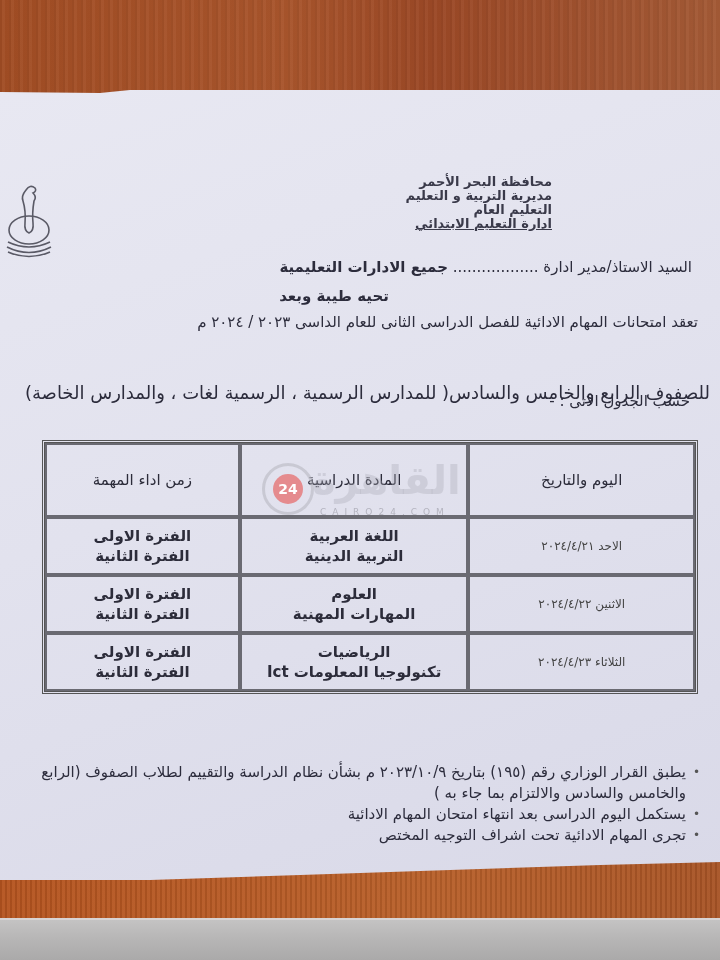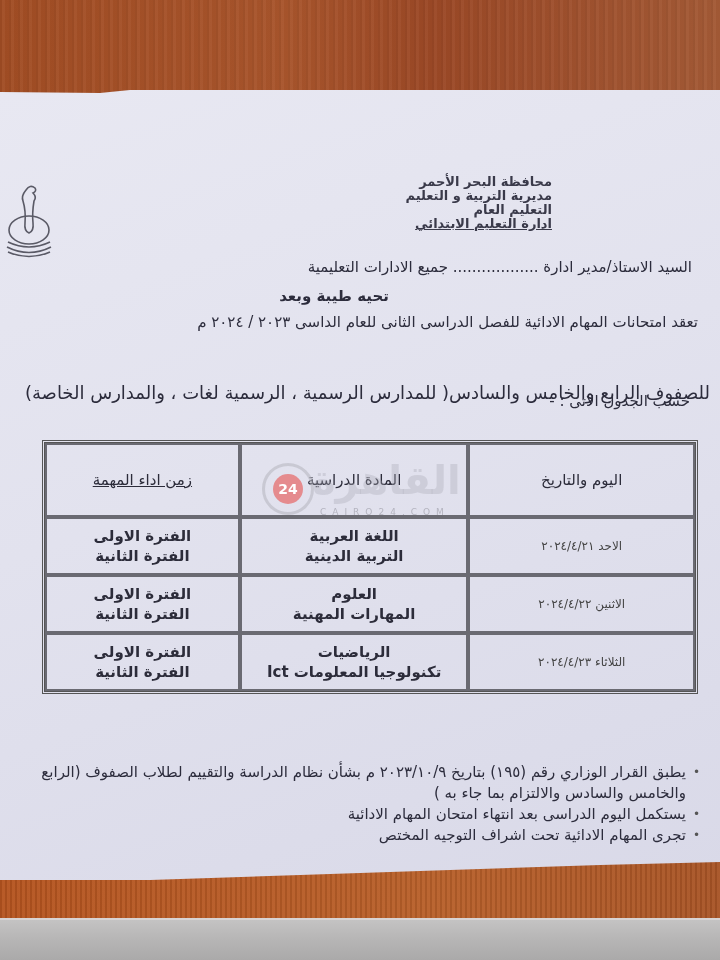--- a/index.html
+++ b/index.html
@@ -34,39 +34,39 @@
 
   .org {
     position: absolute; right: 168px; top: 175px; text-align: right;
     font-size: 13px; line-height: 14px; font-weight: bold; color: #3a3a4a;
   }
   .org .line4 { text-decoration: underline; }
   .logo { position: absolute; left: 4px; top: 180px; width: 50px; height: 82px; }
 
   .p { position: absolute; font-size: 15px; color: #2c2c3c; white-space: nowrap; }
   .addressee { right: 28px; top: 258px; }
-  .addressee b { font-weight: normal; }
+  .addressee b { font-weight: bold; }
   .greet { right: 0; left: 0; text-align: center; top: 287px; font-weight: bold; padding-right: 52px; }
   .intro1 { right: 22px; top: 313px; font-size: 15px; }
   .intro2 { right: 10px; top: 382px; font-size: 18px; }
   .intro3 { right: 30px; top: 392px; font-size: 15px; }
 
   table.sched {
     position: absolute; left: 42px; top: 440px; width: 656px;
     border-collapse: separate; border-spacing: 0;
     border: 3px double #555; direction: rtl;
   }
   table.sched td, table.sched th {
     border: 2px solid #6a6a72; padding: 0; text-align: center;
     font-size: 15px; color: #2c2c3a; font-weight: bold;
   }
   table.sched th { height: 70px; font-weight: normal; }
   table.sched th.c1 { width: 224px; }
   table.sched th.c2 { width: 226px; }
-  table.sched th.c3 { width: 192px; text-decoration: underline; }
+  table.sched th.c3 { width: 192px; }
   table.sched td { height: 54px; line-height: 20px; }
   table.sched td.date { font-weight: normal; color: #444; font-size: 12px; }
   .two { display: block; }
 
   .watermark {
     position: absolute; left: 262px; top: 455px; width: 190px; height: 70px;
     pointer-events: none; direction: ltr;
   }
   .wm-circle {
     position: absolute; left: 0; top: 8px; width: 46px; height: 46px; border-radius: 50%;

